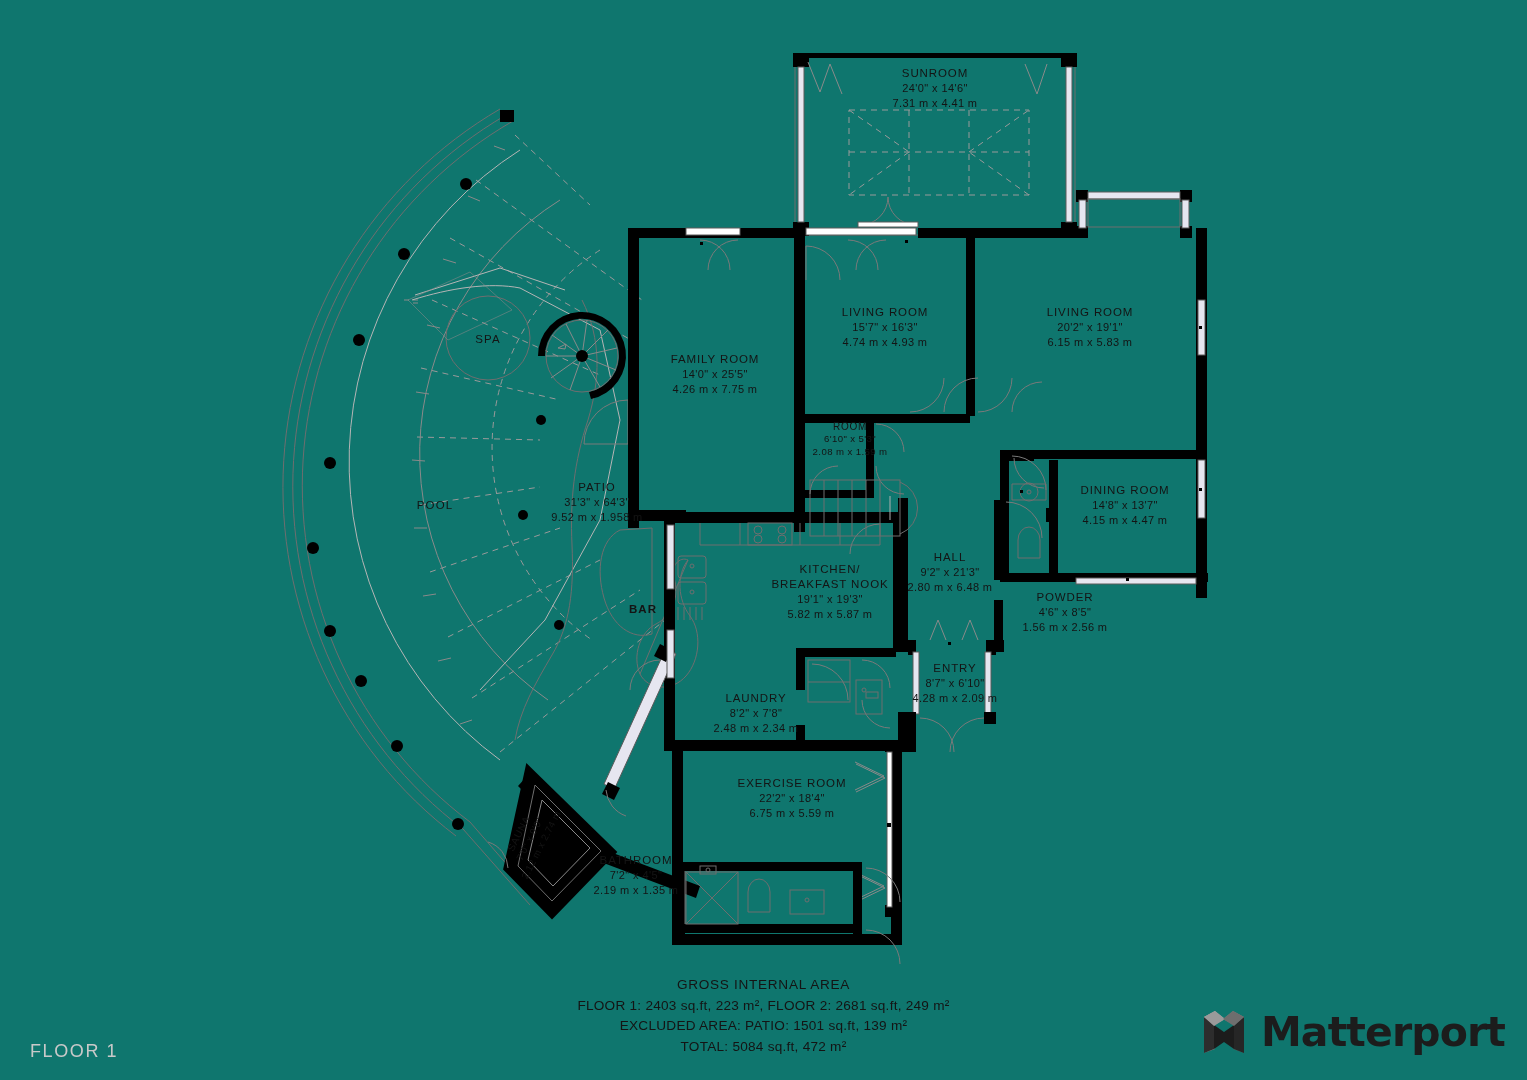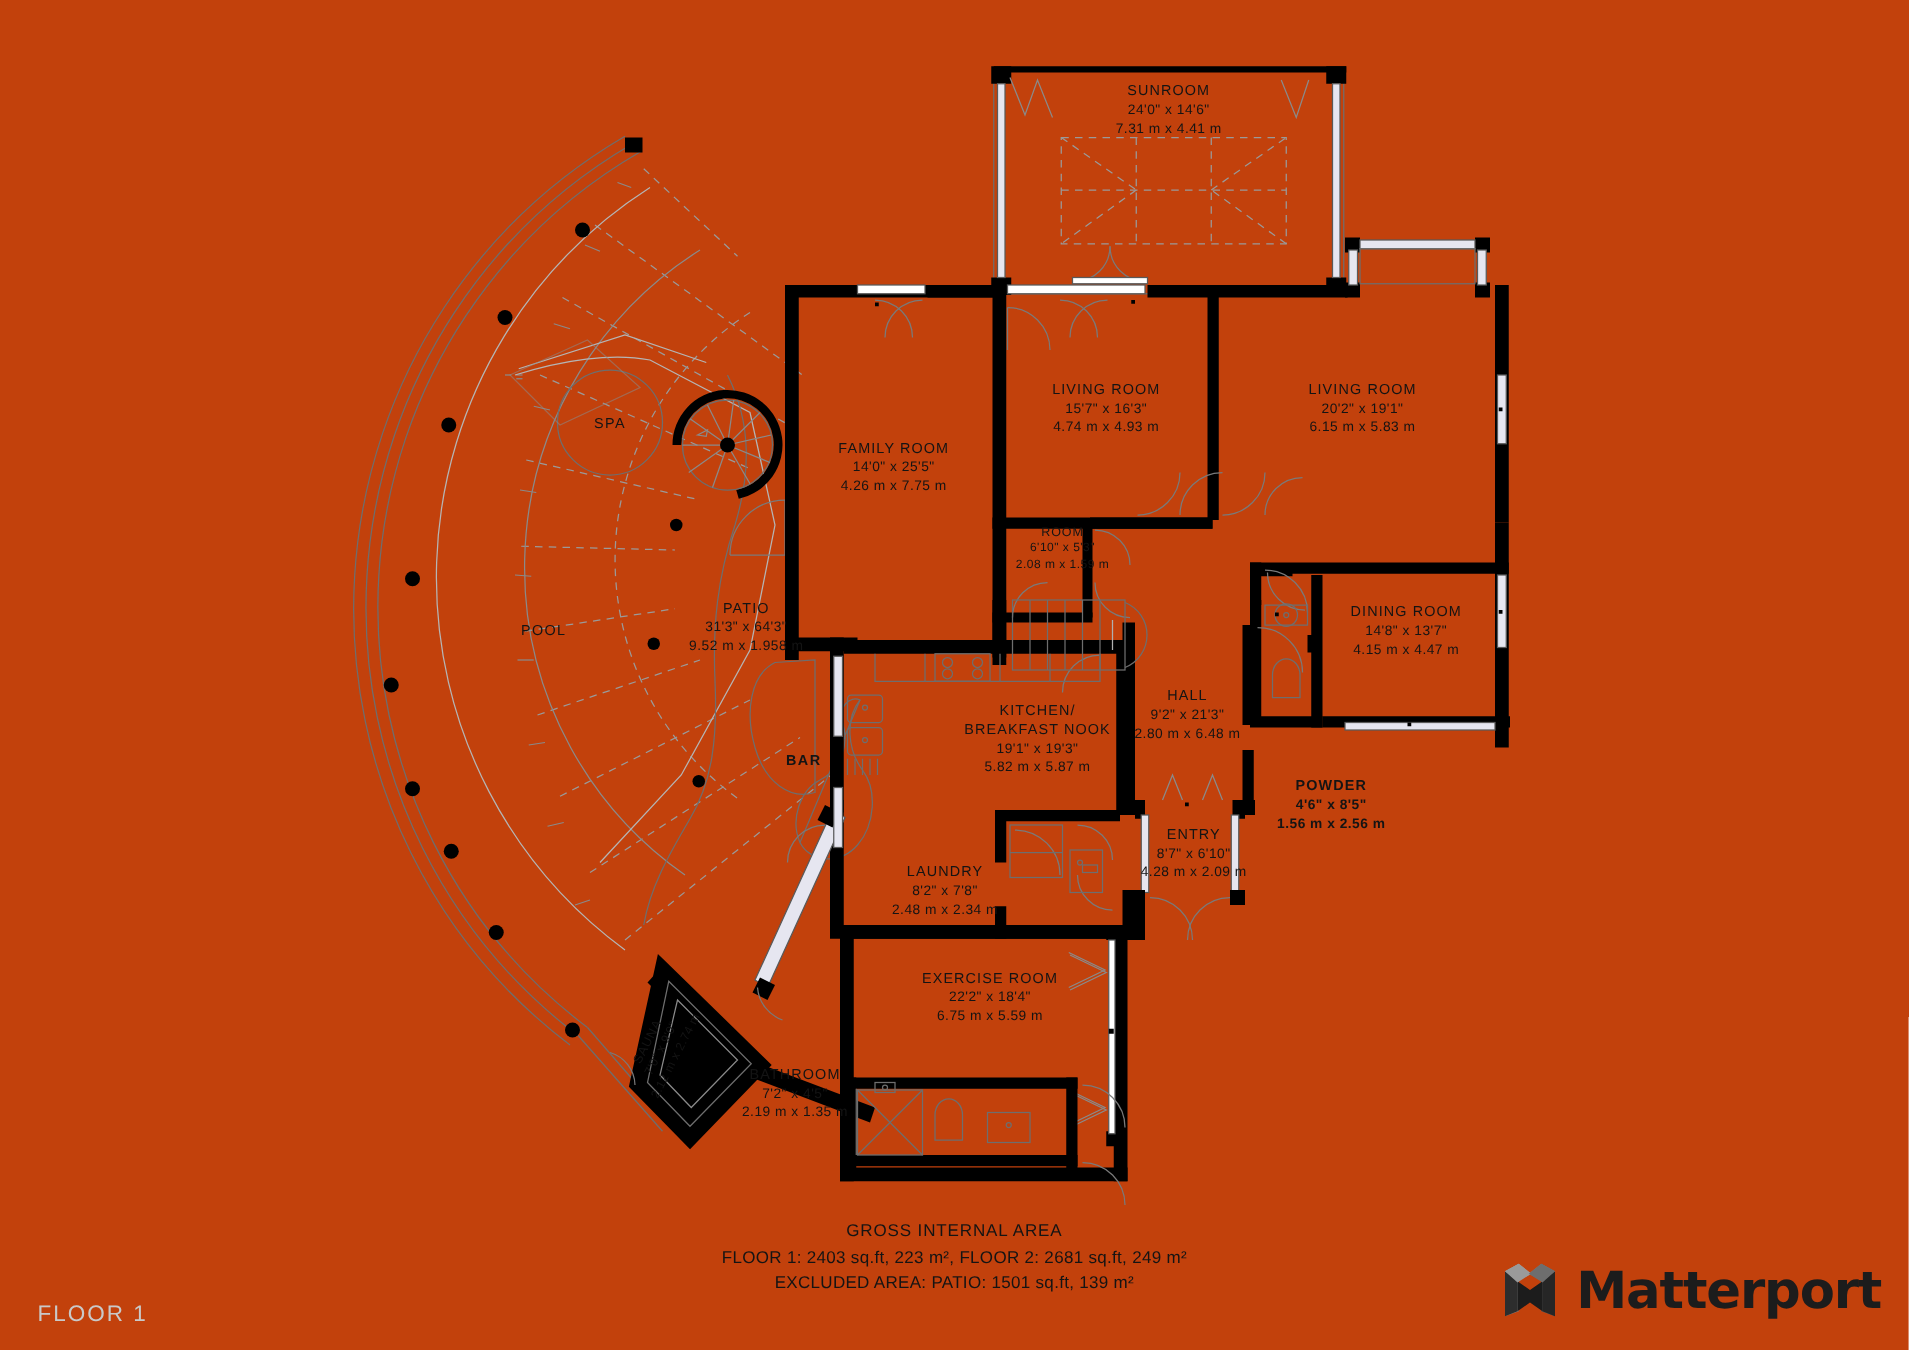--- a/index.html
+++ b/index.html
@@ -5,21 +5,21 @@
   * { box-sizing: border-box; }
   html, body {
     margin: 0; padding: 0;
     background: #ffffff;
     font-family: "Liberation Sans", sans-serif;
   }
   #page {
     position: relative;
     width: 1527px;
     height: 1080px;
-    background: #c2410c;
+    background: #0f766e;
     overflow: hidden;
   }
   #plan-svg { position: absolute; left: 0; top: 0; }
 
   .lbl {
     position: absolute;
     text-align: center;
     color: #141414;
     font-family: "Liberation Sans", sans-serif;
     letter-spacing: 0.4px;
@@ -539,21 +539,21 @@
     <div class="d1">19'1" x 19'3"</div>
     <div class="d2">5.82 m x 5.87 m</div>
   </div>
 
   <div class="lbl" style="left:855px; top:550px; width:190px;">
     <div class="nm">HALL</div>
     <div class="d1">9'2" x 21'3"</div>
     <div class="d2">2.80 m x 6.48 m</div>
   </div>
 
-  <div class="lbl" style="left:970px; top:622px; width:190px;font-weight:bold;">
+  <div class="lbl" style="left:970px; top:590px; width:190px;">
     <div class="nm">POWDER</div>
     <div class="d1">4'6" x 8'5"</div>
     <div class="d2">1.56 m x 2.56 m</div>
   </div>
 
   <div class="lbl" style="left:860px; top:661px; width:190px;">
     <div class="nm">ENTRY</div>
     <div class="d1">8'7" x 6'10"</div>
     <div class="d2">4.28 m x 2.09 m</div>
   </div>
@@ -597,20 +597,21 @@
   </div>
 
   <div class="lbl lbl-single" style="left:613px; top:602px; width:60px;font-weight:bold;">
     <div class="nm">BAR</div>
   </div>
 
   <div id="summary">
     <div class="head">GROSS INTERNAL AREA</div>
     <div>FLOOR 1: 2403 sq.ft, 223 m², FLOOR 2: 2681 sq.ft, 249 m²</div>
     <div>EXCLUDED AREA: PATIO: 1501 sq.ft, 139 m²</div>
+    <div>TOTAL: 5084 sq.ft, 472 m²</div>
   </div>
 
   <div id="floor-tag">FLOOR 1</div>
 
   <div id="brand">
     <svg width="46" height="46" viewBox="0 0 46 46">
       <polygon points="3,8 14,2 14,40 3,44" fill="#8c8c8c"></polygon>
       <polygon points="3,8 14,2 24,10 13,16" fill="#9d9d9d"></polygon>
       <polygon points="43,8 32,2 32,40 43,44" fill="#5c5c5c"></polygon>
       <polygon points="43,8 32,2 22,10 33,16" fill="#7d7d7d"></polygon>

